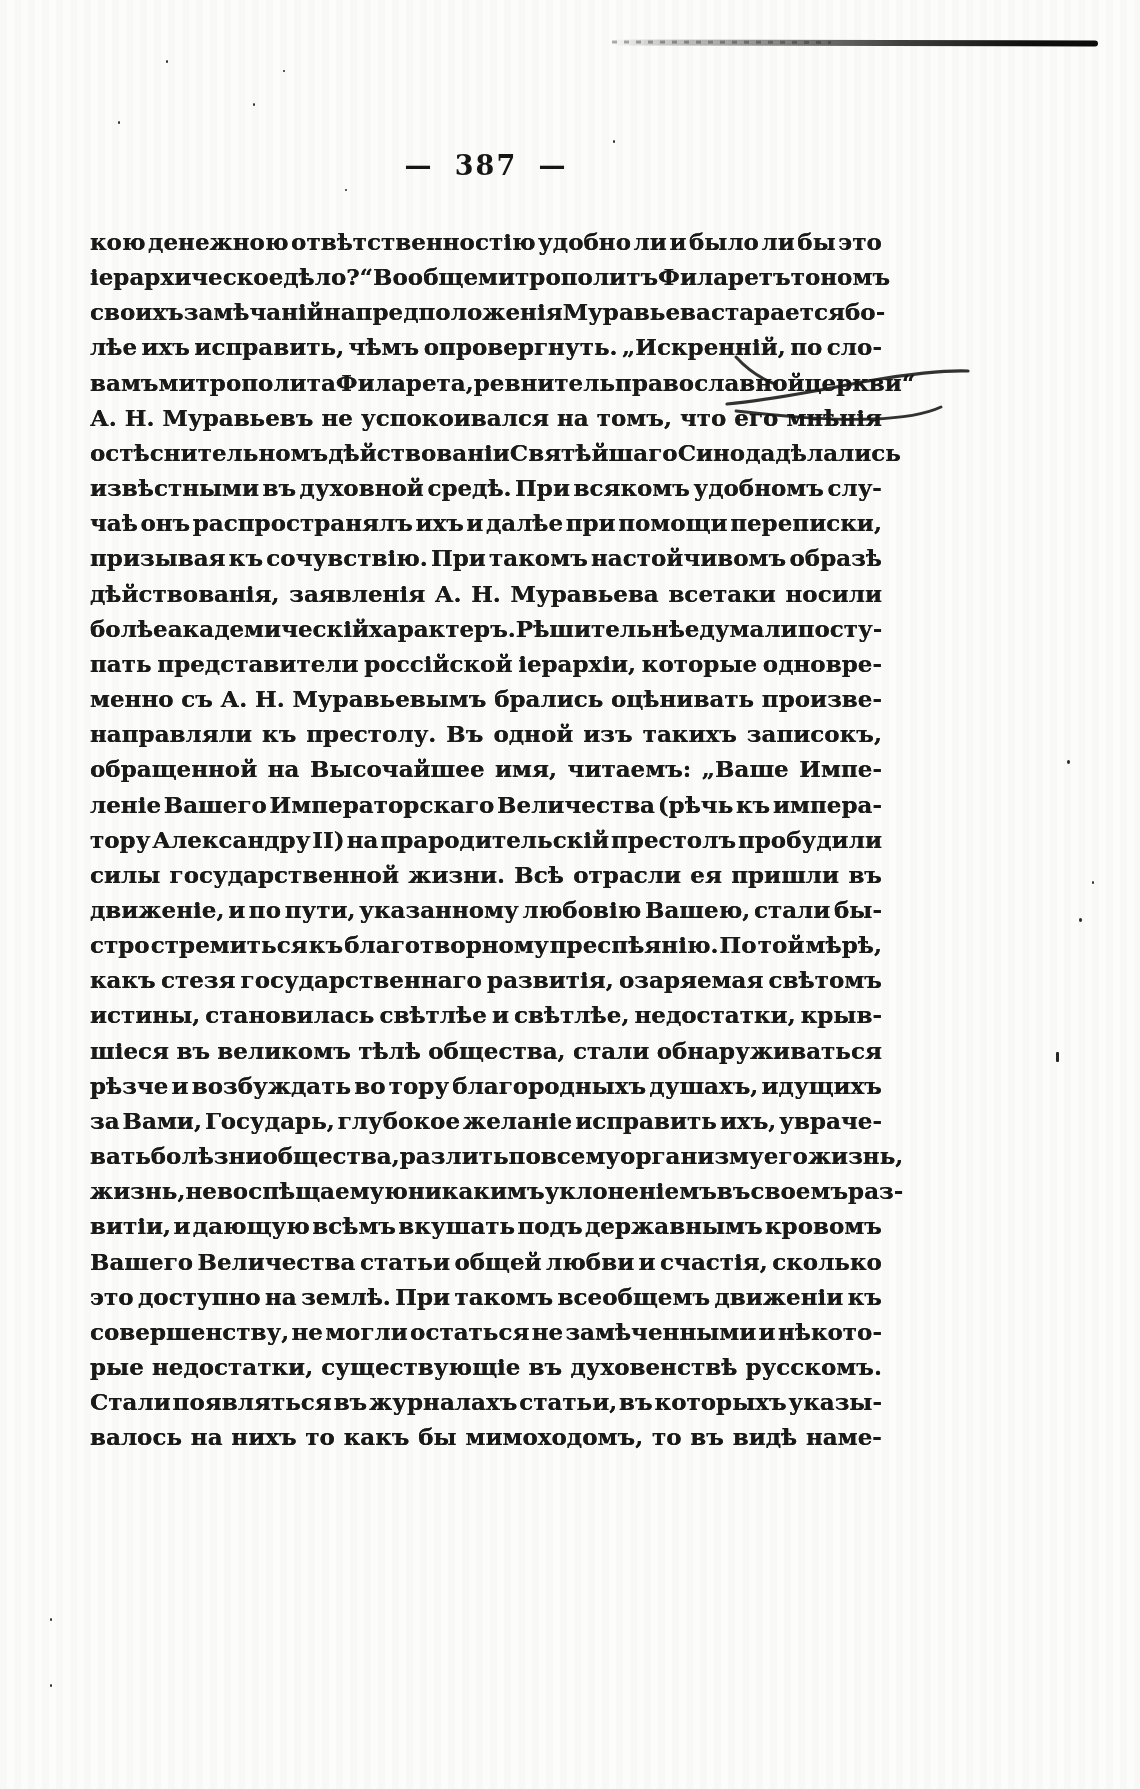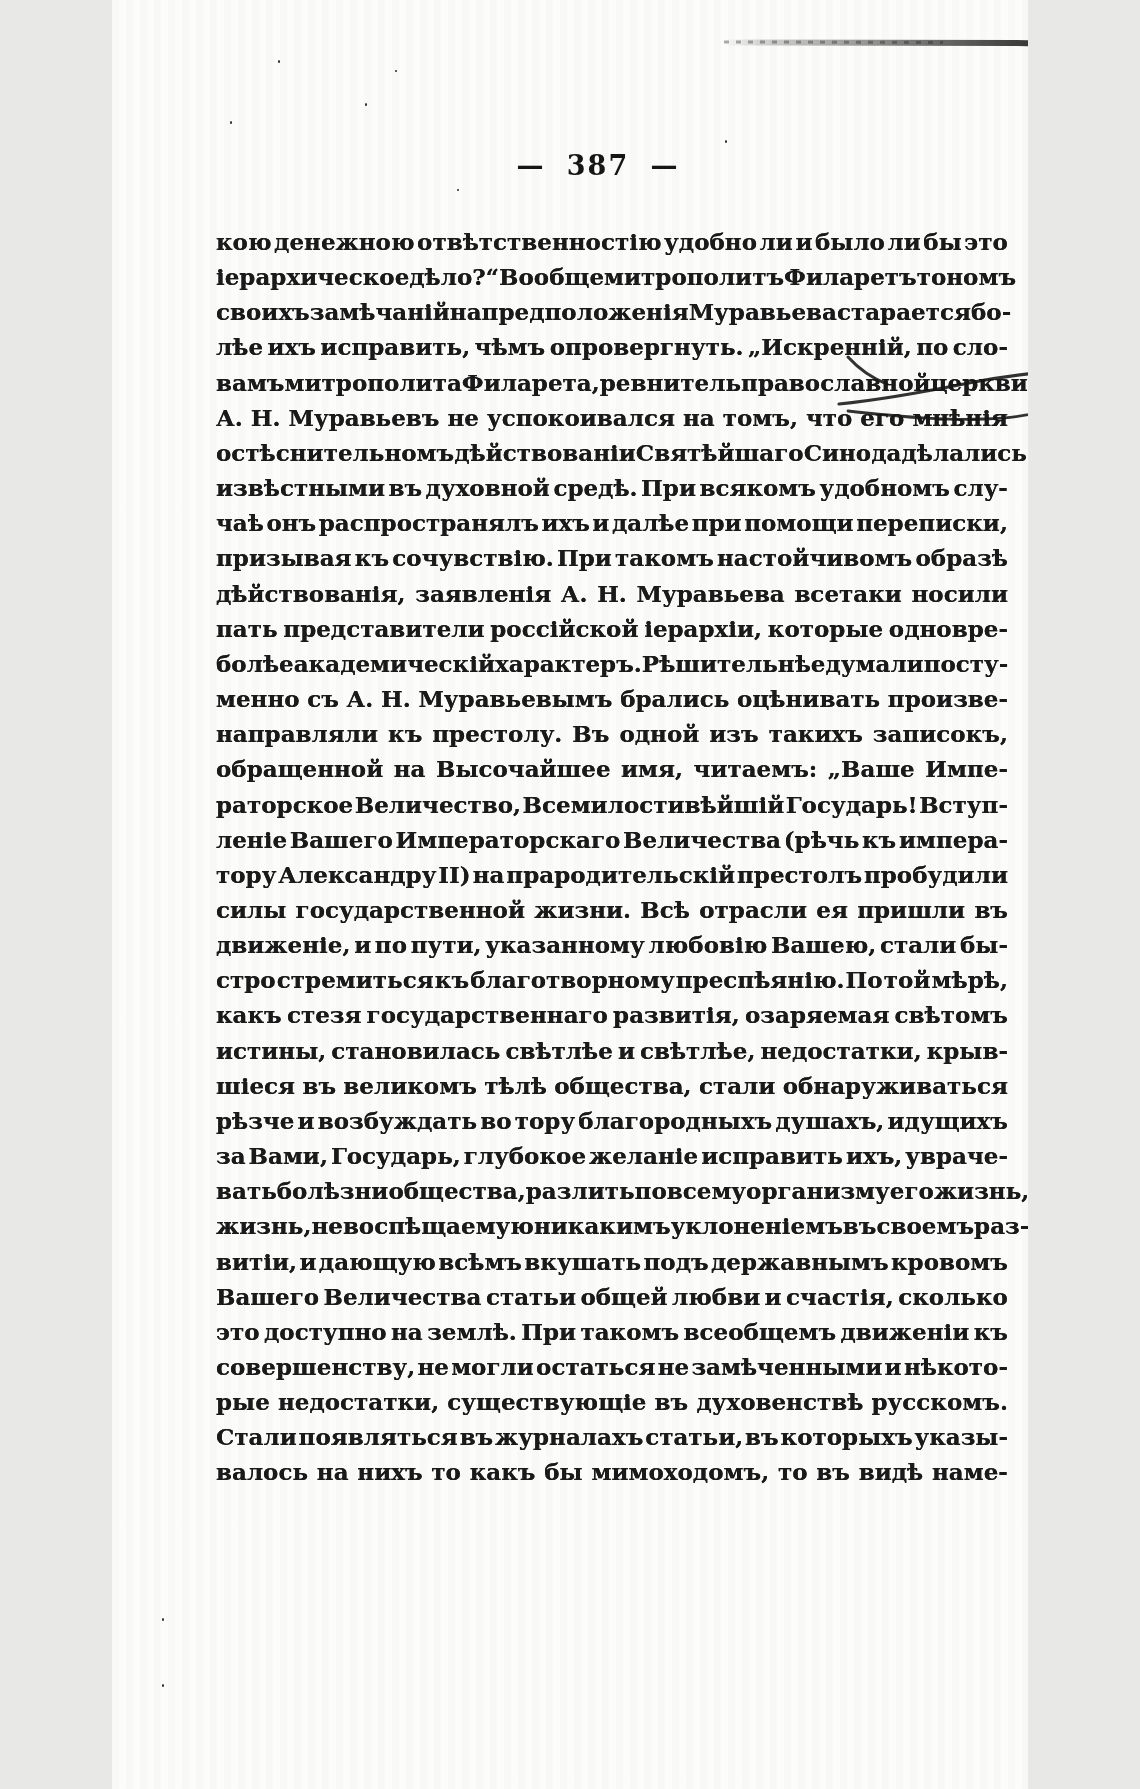--- a/index.html
+++ b/index.html
@@ -1,18 +1,18 @@
 <!DOCTYPE html>
 <html><head>
 <meta charset="utf-8">
 <style>
   html, body { margin: 0; padding: 0; background: #e8e8e6; }
   .page {
     position: relative;
-    width: 916px;
+    width: 1140px;
     height: 1789px;
     margin: 0 auto;
     background: #fcfcfa;
     overflow: hidden;
     font-family: "DejaVu Serif", "Liberation Serif", serif;
   }
   
   .scan-texture {
     position: absolute;
     inset: 0;
@@ -27,21 +27,21 @@
     width: 792px;
     text-align: center;
     font-size: 27px;
     font-weight: 700;
     letter-spacing: 2px;
     word-spacing: 10px;
     color: #161616;
   }
   .textblock {
     position: absolute;
-    left: 104px;
+    left: 90px;
     top: 224px;
     width: 792px;
     font-size: 23px;
     font-weight: 700;
     color: #1a1a1a;
     text-shadow: 0 0 0.5px rgba(10,10,10,0.85);
   }
   .line {
     display: flex;
     justify-content: space-between;
@@ -99,26 +99,25 @@
       <div class="line"><span>іерархическое</span><span>дѣло?“</span><span>Вообще</span><span>митрополитъ</span><span>Филаретъ</span><span>тономъ</span></div>
       <div class="line"><span>своихъ</span><span>замѣчаній</span><span>на</span><span>предположенія</span><span>Муравьева</span><span>старается</span><span>бо-</span></div>
       <div class="line"><span>лѣе</span><span>ихъ</span><span>исправить,</span><span>чѣмъ</span><span>опровергнуть.</span><span>„Искренній,</span><span>по</span><span>сло-</span></div>
       <div class="line"><span>вамъ</span><span>митрополита</span><span>Филарета,</span><span>ревнитель</span><span>православной</span><span>церкви“</span></div>
       <div class="line"><span>А.</span><span>Н.</span><span>Муравьевъ</span><span>не</span><span>успокоивался</span><span>на</span><span>томъ,</span><span>что</span><span>его</span><span>мнѣнія</span></div>
       <div class="line"><span>о</span><span>стѣснительномъ</span><span>дѣйствованіи</span><span>Святѣйшаго</span><span>Синода</span><span>дѣлались</span></div>
       <div class="line"><span>извѣстными</span><span>въ</span><span>духовной</span><span>средѣ.</span><span>При</span><span>всякомъ</span><span>удобномъ</span><span>слу-</span></div>
       <div class="line"><span>чаѣ</span><span>онъ</span><span>распространялъ</span><span>ихъ</span><span>и</span><span>далѣе</span><span>при</span><span>помощи</span><span>переписки,</span></div>
       <div class="line"><span>призывая</span><span>къ</span><span>сочувствію.</span><span>При</span><span>такомъ</span><span>настойчивомъ</span><span>образѣ</span></div>
       <div class="line"><span>дѣйствованія,</span><span>заявленія</span><span>А.</span><span>Н.</span><span>Муравьева</span><span>всетаки</span><span>носили</span></div>
+      <div class="line"><span>болѣе</span><span>академическій</span><span>характеръ.</span><span>Рѣшительнѣе</span><span>думали</span><span>посту-</span></div>
       <div class="line"><span>пать</span><span>представители</span><span>россійской</span><span>іерархіи,</span><span>которые</span><span>одновре-</span></div>
-      <div class="line"><span>болѣе</span><span>академическій</span><span>характеръ.</span><span>Рѣшительнѣе</span><span>думали</span><span>посту-</span></div>
       <div class="line"><span>менно</span><span>съ</span><span>А.</span><span>Н.</span><span>Муравьевымъ</span><span>брались</span><span>оцѣнивать</span><span>произве-</span></div>
       <div class="line"><span>направляли</span><span>къ</span><span>престолу.</span><span>Въ</span><span>одной</span><span>изъ</span><span>такихъ</span><span>записокъ,</span></div>
       <div class="line"><span>обращенной</span><span>на</span><span>Высочайшее</span><span>имя,</span><span>читаемъ:</span><span>„Ваше</span><span>Импе-</span></div>
-      <div class="line"><span>раторское</span><span>Величество,</span><span>Всемилостивѣйшій</span><span>Государь!</span><span>Вступ-</span></div>
       <div class="line"><span>леніе</span><span>Вашего</span><span>Императорскаго</span><span>Величества</span><span>(рѣчь</span><span>къ</span><span>импера-</span></div>
       <div class="line"><span>тору</span><span>Александру</span><span>II)</span><span>на</span><span>прародительскій</span><span>престолъ</span><span>пробудили</span></div>
       <div class="line"><span>силы</span><span>государственной</span><span>жизни.</span><span>Всѣ</span><span>отрасли</span><span>ея</span><span>пришли</span><span>въ</span></div>
       <div class="line"><span>движеніе,</span><span>и</span><span>по</span><span>пути,</span><span>указанному</span><span>любовію</span><span>Вашею,</span><span>стали</span><span>бы-</span></div>
       <div class="line"><span>стро</span><span>стремиться</span><span>къ</span><span>благотворному</span><span>преспѣянію.</span><span>По</span><span>той</span><span>мѣрѣ,</span></div>
       <div class="line"><span>какъ</span><span>стезя</span><span>государственнаго</span><span>развитія,</span><span>озаряемая</span><span>свѣтомъ</span></div>
       <div class="line"><span>истины,</span><span>становилась</span><span>свѣтлѣе</span><span>и</span><span>свѣтлѣе,</span><span>недостатки,</span><span>крыв-</span></div>
       <div class="line"><span>шіеся</span><span>въ</span><span>великомъ</span><span>тѣлѣ</span><span>общества,</span><span>стали</span><span>обнаруживаться</span></div>
       <div class="line"><span>рѣзче</span><span>и</span><span>возбуждать</span><span>во</span><span>тору</span><span>благородныхъ</span><span>душахъ,</span><span>идущихъ</span></div>
       <div class="line"><span>за</span><span>Вами,</span><span>Государь,</span><span>глубокое</span><span>желаніе</span><span>исправить</span><span>ихъ,</span><span>увраче-</span></div>

